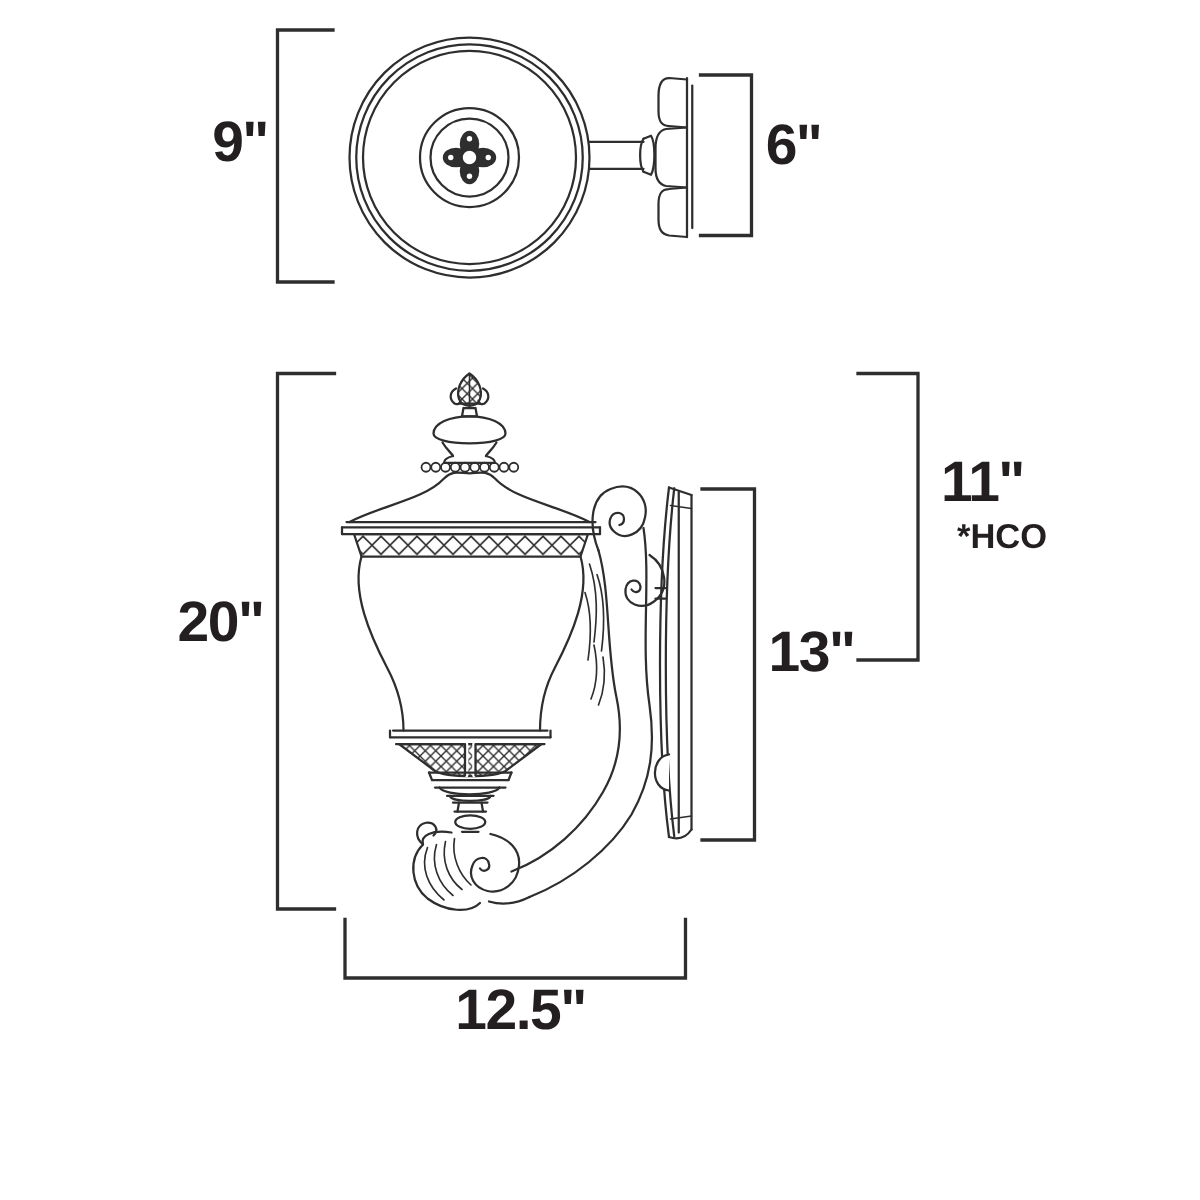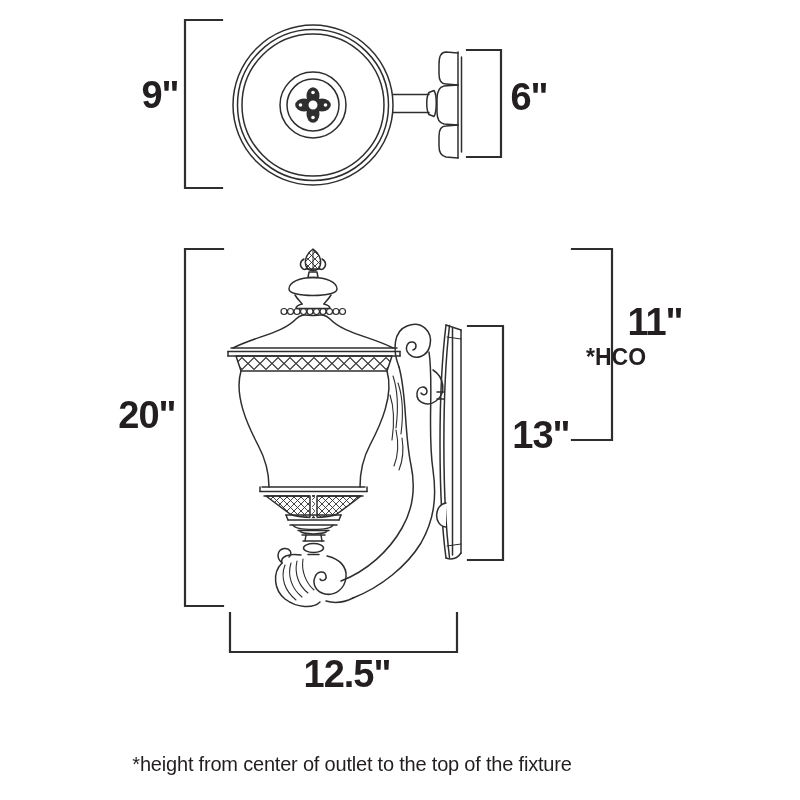--- a/index.html
+++ b/index.html
@@ -181,17 +181,16 @@
       <path d="M572,249 L612,249 L612,440 L572,440"></path>
       <path d="M230,613 L230,652 L457,652 L457,613"></path>
     </g>
   </svg>
 
   <div class="label dim" style="left:160px;top:76px">9"</div>
   <div class="label dim" style="left:529px;top:78px">6"</div>
   <div class="label dim" style="left:147px;top:396px">20"</div>
   <div class="label dim" style="left:541px;top:416px">13"</div>
   <div class="label dim" style="left:655px;top:303px">11"</div>
-  <div class="label hco" style="left:616px;top:346px">*HCO</div>
+  <div class="label hco" style="left:668px;top:346px">*HCO</div>
   <div class="label dim" style="left:347px;top:655px">12.5"</div>
-  <div class="label note" style="left:352px;top:754px">*height from center of outlet to the top of the fixture</div>
 
 </div>
 
 </body></html>

